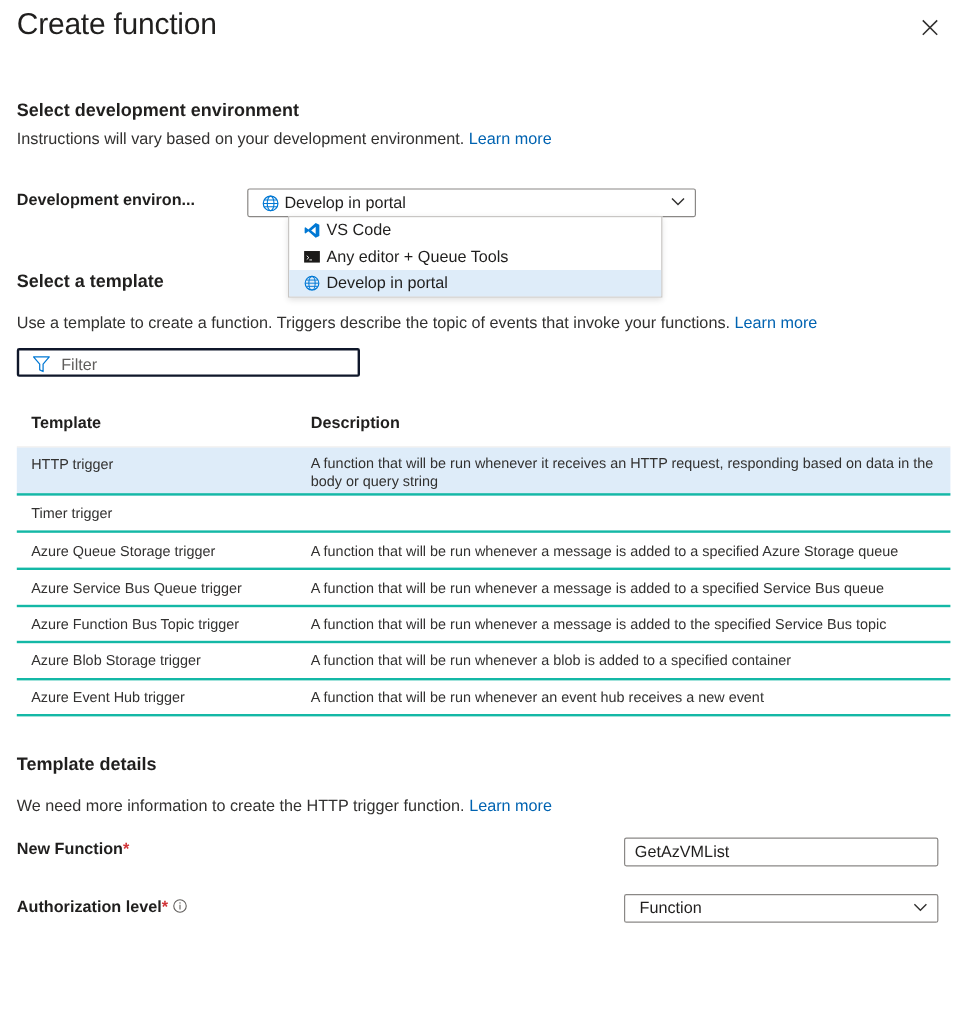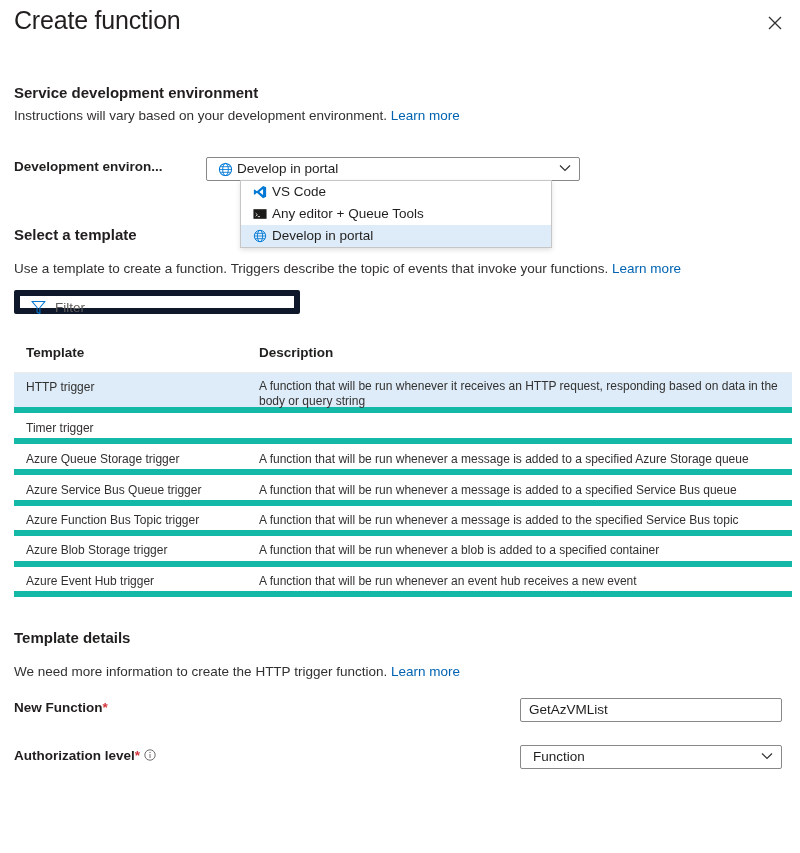--- a/index.html
+++ b/index.html
@@ -15,43 +15,43 @@
     .req { color:#d13438; }
     .dd { border:1px solid #8a8886; border-radius:2px; background:#fff; box-sizing:border-box; }
     .dd .val { position:absolute; left:30px; top:3px; font-size:13.5px; color:#201f1e; }
     .chev { position:absolute; right:8px; top:6px; width:12px; height:8px; }
     .menu { border:1px solid #c8c6c4; background:#fff; box-sizing:border-box;
       box-shadow:0 2px 5px rgba(0,0,0,0.12); }
     .opt { position:absolute; left:0; width:100%; height:22px; font-size:13.5px; color:#201f1e; }
     .opt .otxt { position:absolute; left:31px; top:3px; }
     .opt .oicon { position:absolute; left:12px; top:4px; width:14px; height:14px; }
     .opt.sel { background:#deecf9; }
-    .filter { left:14px; top:290px; width:286px; height:24px; border:6px solid #0f172a; box-sizing:border-box; border-radius:2px; }
+    .filter { left:14px; top:290px; width:286px; height:24px; border:2px solid #0f172a; box-sizing:border-box; border-radius:2px; }
     .filter .ph { position:absolute; left:35px; top:4px; font-size:13.5px; color:#605e5c; }
     .filter .ficon { position:absolute; left:11px; top:4px; width:15px; height:15px; }
     .th { font-size:13.5px; font-weight:bold; color:#201f1e; top:345px; }
-    .row { position:absolute; left:14px; width:778px; border-bottom:6px solid #14b8a6; box-sizing:border-box; cursor:pointer; }
+    .row { position:absolute; left:14px; width:778px; border-bottom:2px solid #14b8a6; box-sizing:border-box; cursor:pointer; }
     .row.sel { background:#deecf9; }
     .row .c1 { position:absolute; left:12px; font-size:12px; color:#323130; }
     .row .c2 { position:absolute; left:245px; width:530px; font-size:12px; color:#323130; line-height:15px; }
     .hdr-line { left:14px; top:372px; width:778px; height:1px; background:#edebe9; }
     .input { border:1px solid #8a8886; border-radius:2px; box-sizing:border-box; background:#fff; }
     .input .v { position:absolute; left:8px; top:3px; font-size:13.5px; color:#201f1e; }
   </style>
 </head>
 <body>
 
 <div class="abs title">Create function</div>
 <div class="abs close" title="">
   <svg width="22" height="22" viewBox="0 0 22 22">
     <path d="M5 5 L17 17 M17 5 L5 17" stroke="#323130" stroke-width="1.3" fill="none"></path>
   </svg>
 </div>
 
-<div class="abs h2" style="left:14px; top:84px;">Service development environment</div>
+<div class="abs h2" style="left:14px; top:84px;">Select development environment</div>
 <div class="abs txt" style="left:14px; top:108px;">
   <span>Instructions will vary based on your development environment.</span>
   <span class="link">Learn more</span>
 </div>
 
 <div class="abs lbl" style="left:14px; top:159px;">Development environ...</div>
 
 <div class="abs dd" style="left:206px; top:157px; width:374px; height:24px;">
   <svg class="abs" style="left:11px; top:4px;" width="15" height="15" viewBox="0 0 16 16">
     <circle cx="8" cy="8" r="6.5" fill="none" stroke="#0078d4" stroke-width="1.1"></circle>

